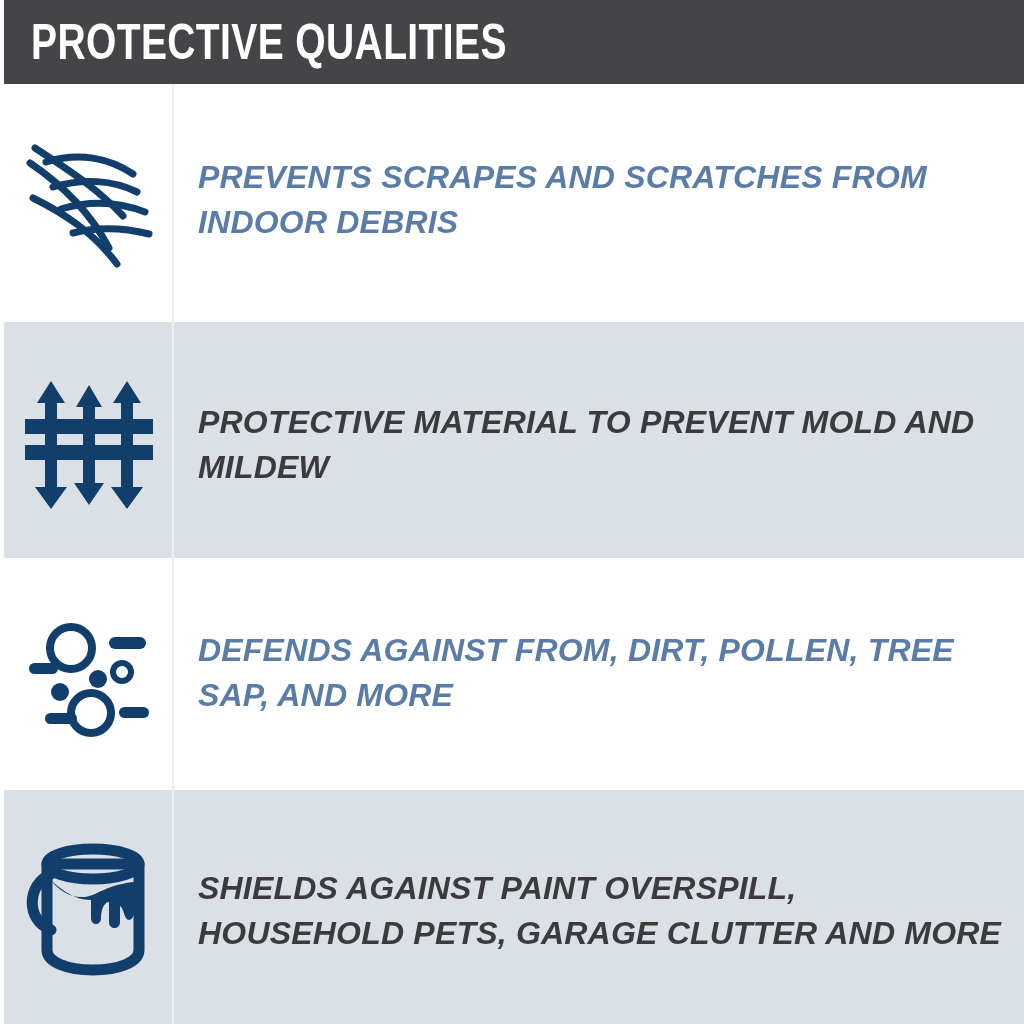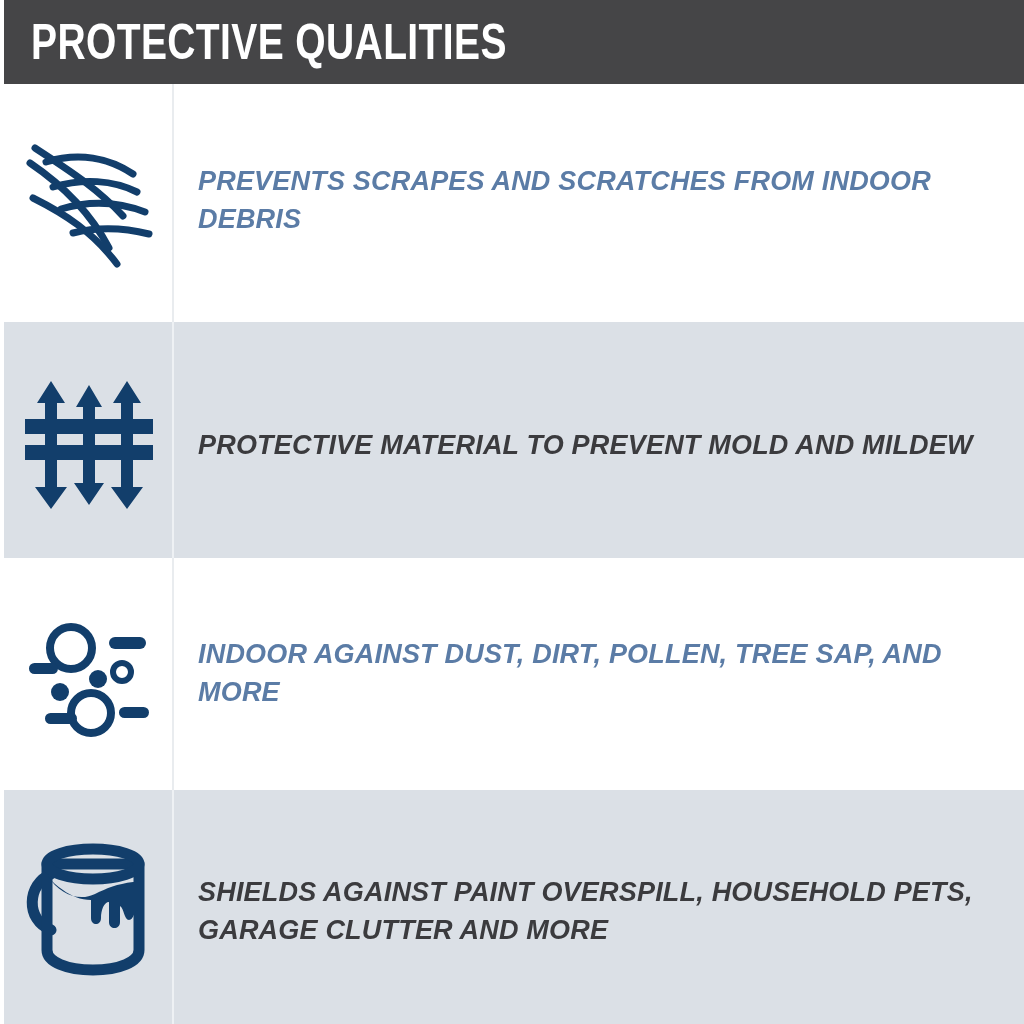--- a/index.html
+++ b/index.html
@@ -104,21 +104,21 @@
     display: flex;
     align-items: center;
     padding-left: 24px;
     padding-right: 26px;
     box-sizing: border-box;
   }
   .feature-text {
     font-family: "Liberation Sans", sans-serif;
     font-weight: 700;
     font-style: italic;
-    font-size: 27px;
+    font-size: 32px;
     line-height: 1.42;
     letter-spacing: 0.2px;
     margin: 0;
   }
   .text-blue  { color: #5b7ca6; }
   .text-gray  { color: #3b3b3e; }
 
   
   .row-1 .text-cell { align-items: center; padding-bottom: 6px; }
   .row-2 .text-cell { align-items: center; padding-top: 10px; }
@@ -192,21 +192,21 @@
               <circle cx="39" cy="89" r="9"></circle>
               <rect x="8" y="60" width="29" height="11" rx="5.5"></rect>
               <rect x="88" y="34" width="37" height="12" rx="6"></rect>
               <rect x="24" y="110" width="32" height="11" rx="5.5"></rect>
               <rect x="98" y="104" width="30" height="11" rx="5.5"></rect>
             </g>
           </svg>
         </div>
       </div>
       <div class="text-cell">
-        <p class="feature-text text-blue">INDOOR AGAINST DUST, DIRT, POLLEN, TREE SAP, AND MORE</p>
+        <p class="feature-text text-blue">DEFENDS AGAINST FROM, DIRT, POLLEN, TREE SAP, AND MORE</p>
       </div>
     </div>
 
     <div class="row shade row-4">
       <div class="icon-cell">
         <div class="icon-box">
           <svg viewBox="0 0 136 142" xmlns="http://www.w3.org/2000/svg">
 
             <path d="M30 38 C 6 48, 4 84, 30 94" fill="none" stroke="#123E6B" stroke-width="11" stroke-linecap="round"></path>
 

